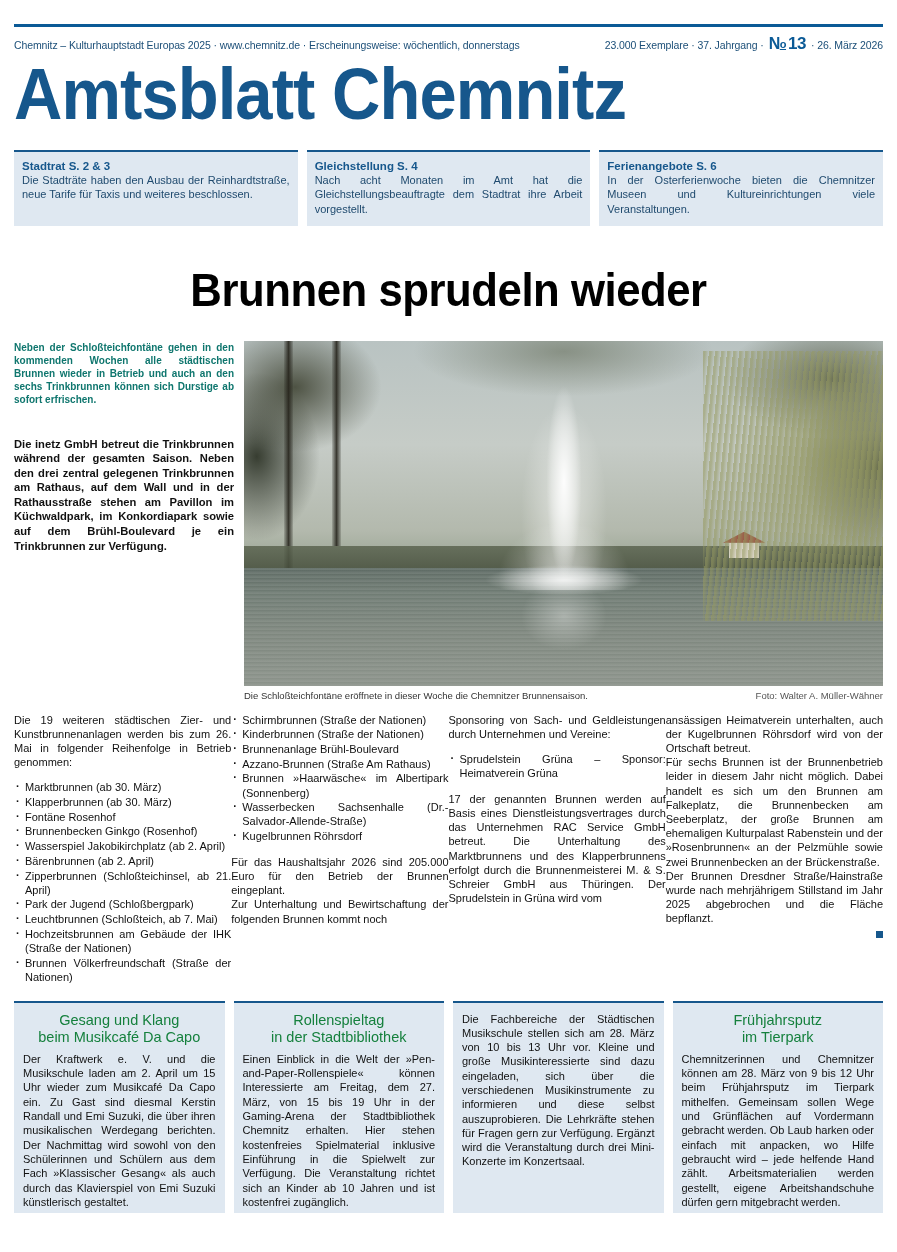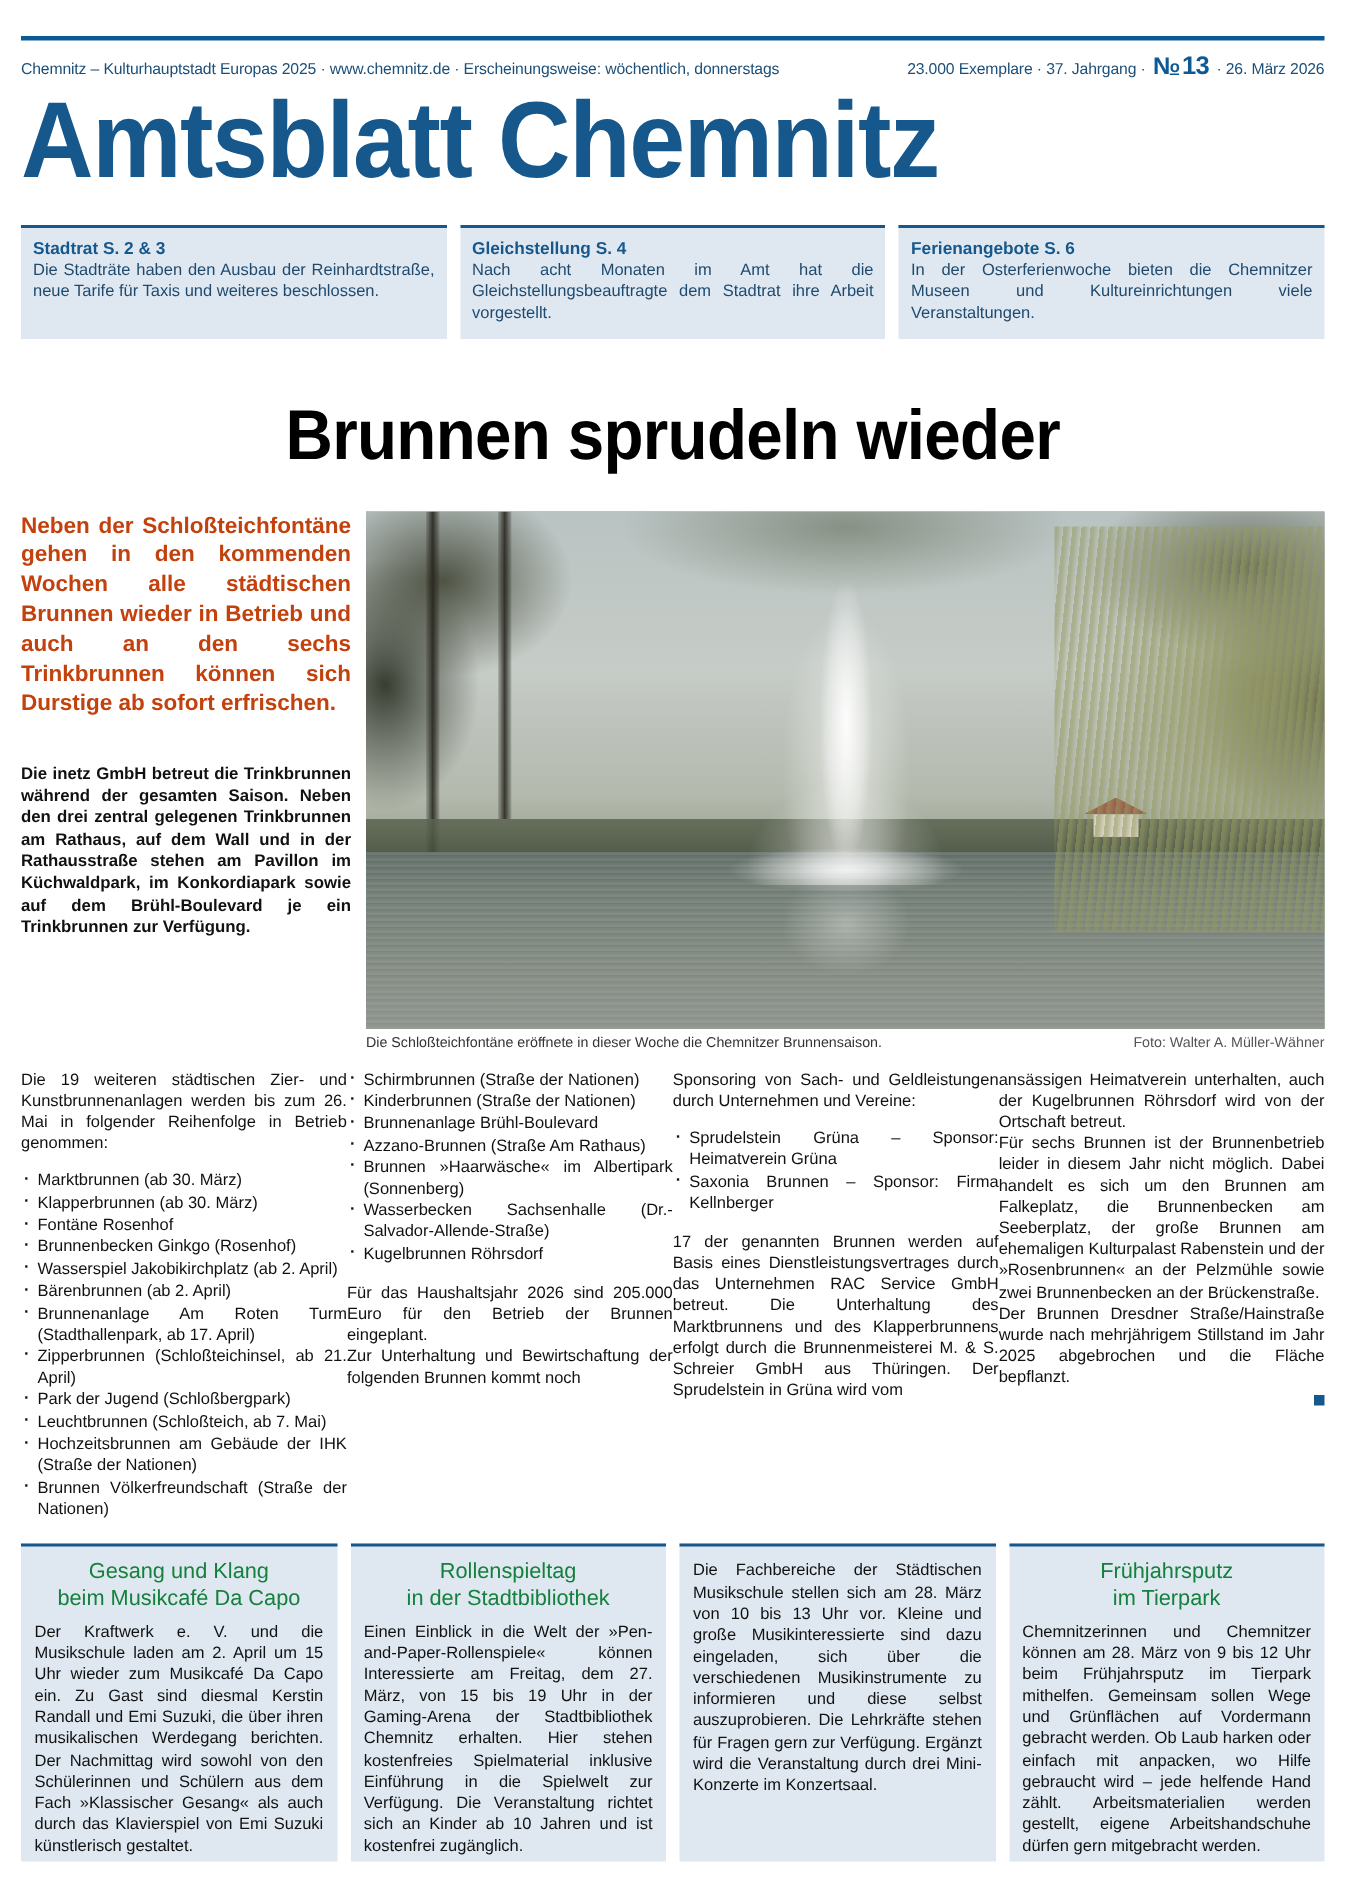--- a/index.html
+++ b/index.html
@@ -114,24 +114,24 @@
   .lead-row {
     display: flex;
     gap: 10px;
     margin-top: 24px;
   }
   .lead-col {
     width: 220px;
     flex: 0 0 220px;
   }
   .lead-text {
-    font-size: 15px;
+    font-size: 10px;
     font-weight: bold;
     line-height: 1.32;
-    color: #c2410c;
+    color: #0f766e;
     text-align: justify;
     hyphens: auto;
   }
   .lead-body {
     margin-top: 30px;
     font-size: 11.2px;
     line-height: 1.30;
     font-weight: bold;
     color: #111;
     text-align: justify;
@@ -368,21 +368,20 @@
     <div class="col">
       <p>Die 19 weiteren städtischen Zier- und Kunstbrunnenanlagen werden bis zum 26. Mai in folgender Reihenfolge in Betrieb genommen:</p>
       <div class="gap"></div>
       <ul class="bullets">
         <li>Marktbrunnen (ab 30. März)</li>
         <li>Klapperbrunnen (ab 30. März)</li>
         <li>Fontäne Rosenhof</li>
         <li>Brunnenbecken Ginkgo (Rosenhof)</li>
         <li>Wasserspiel Jakobikirchplatz (ab 2. April)</li>
         <li>Bärenbrunnen (ab 2. April)</li>
-        <li>Brunnenanlage Am Roten Turm (Stadthallenpark, ab 17. April)</li>
         <li>Zipperbrunnen (Schloßteichinsel, ab 21. April)</li>
         <li>Park der Jugend (Schloßbergpark)</li>
         <li>Leuchtbrunnen (Schloßteich, ab 7. Mai)</li>
         <li>Hochzeitsbrunnen am Gebäude der IHK (Straße der Nationen)</li>
         <li>Brunnen Völkerfreundschaft (Straße der Nationen)</li>
       </ul>
     </div>
 
     <div class="col">
       <ul class="bullets">
@@ -397,21 +396,20 @@
       <div class="gap"></div>
       <p>Für das Haushaltsjahr 2026 sind 205.000 Euro für den Betrieb der Brunnen eingeplant.</p>
       <p>Zur Unterhaltung und Bewirtschaftung der folgenden Brunnen kommt noch</p>
     </div>
 
     <div class="col">
       <p>Sponsoring von Sach- und Geldleistungen durch Unternehmen und Vereine:</p>
       <div class="gap"></div>
       <ul class="bullets">
         <li>Sprudelstein Grüna – Sponsor: Heimatverein Grüna</li>
-        <li>Saxonia Brunnen – Sponsor: Firma Kellnberger</li>
       </ul>
       <div class="gap"></div>
       <p>17 der genannten Brunnen werden auf Basis eines Dienstleistungsvertrages durch das Unternehmen RAC Service GmbH betreut. Die Unterhaltung des Marktbrunnens und des Klapperbrunnens erfolgt durch die Brunnenmeisterei M. &amp; S. Schreier GmbH aus Thüringen. Der Sprudelstein in Grüna wird vom</p>
     </div>
 
     <div class="col">
       <p>ansässigen Heimatverein unterhalten, auch der Kugelbrunnen Röhrsdorf wird von der Ortschaft betreut.</p>
       <p>Für sechs Brunnen ist der Brunnenbetrieb leider in diesem Jahr nicht möglich. Dabei handelt es sich um den Brunnen am Falkeplatz, die Brunnenbecken am Seeberplatz, der große Brunnen am ehemaligen Kulturpalast Rabenstein und der »Rosenbrunnen« an der Pelzmühle sowie zwei Brunnenbecken an der Brückenstraße.</p>
       <p>Der Brunnen Dresdner Straße/Hainstraße wurde nach mehrjährigem Stillstand im Jahr 2025 abgebrochen und die Fläche bepflanzt.</p>
       <div class="endline">

